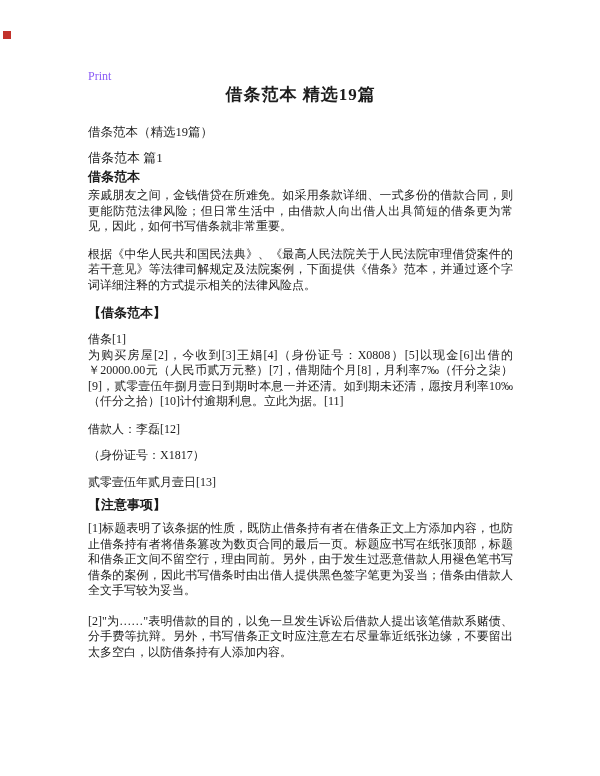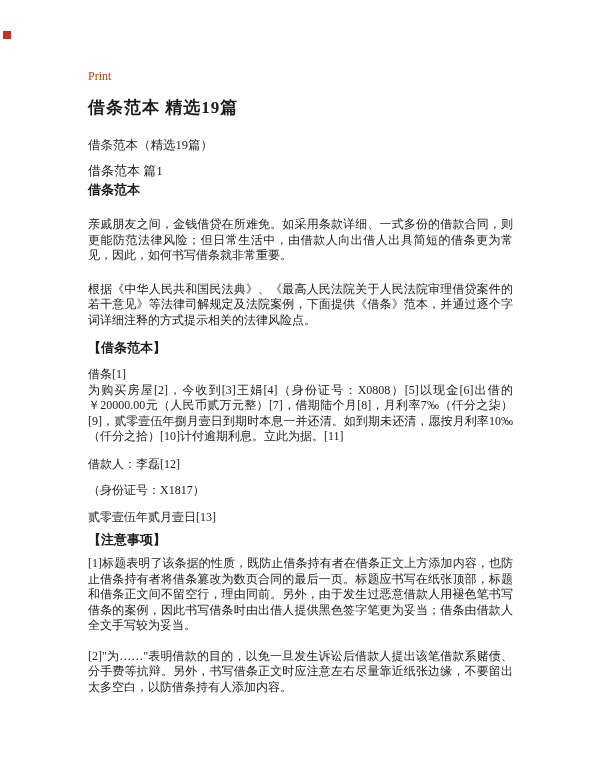--- a/index.html
+++ b/index.html
@@ -25,26 +25,26 @@
   .content {
     position: absolute;
     left: 88px;
     top: 0;
     width: 425px;
   }
   .print-label {
     margin-top: 69px;
     font-size: 12px;
     line-height: 14px;
-    color: #c2410c;
+    color: #8b5cf6;
     display: inline-block;
     cursor: pointer;
   }
   .doc-title {
-    margin-top: 13px;
+    text-align: center;
     font-size: 17px;
     font-weight: bold;
     line-height: 22px;
     letter-spacing: 1px;
   }
   .doc-subtitle {
     margin-top: 18px;
     font-size: 12.5px;
     line-height: 16px;
   }
@@ -55,21 +55,21 @@
     line-height: 16px;
   }
   .section-subheading {
     margin-top: 4px;
     font-size: 13px;
     font-weight: bold;
     line-height: 16px;
     font-family: Liberation Mono, monospace;
   }
   .para {
-    margin-top: 18px;
+    margin-top: 2px;
     font-size: 12px;
     line-height: 15.5px;
     text-align: justify;
   }
   .para + .para {
   }
   .block-heading {
     margin-top: 7px;
     font-size: 13px;
     font-weight: bold;

